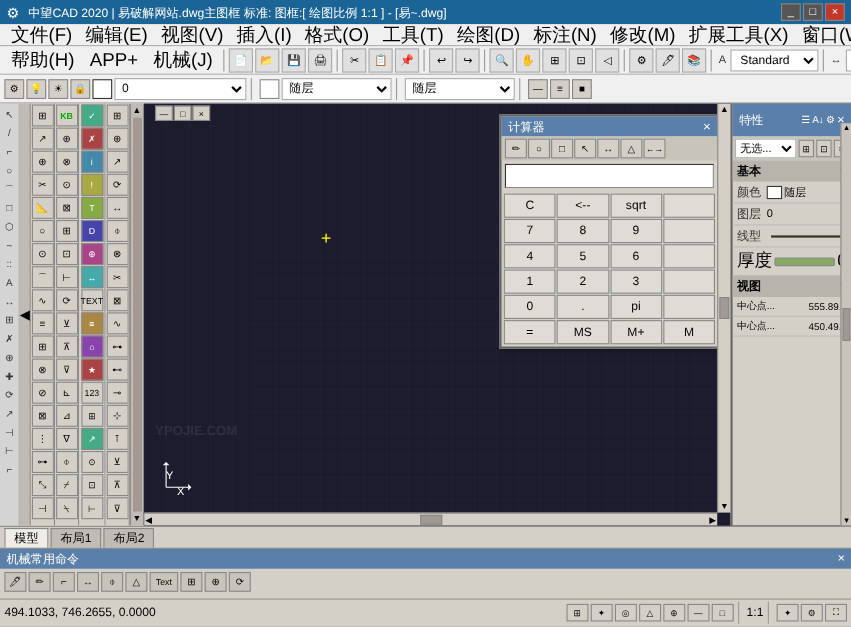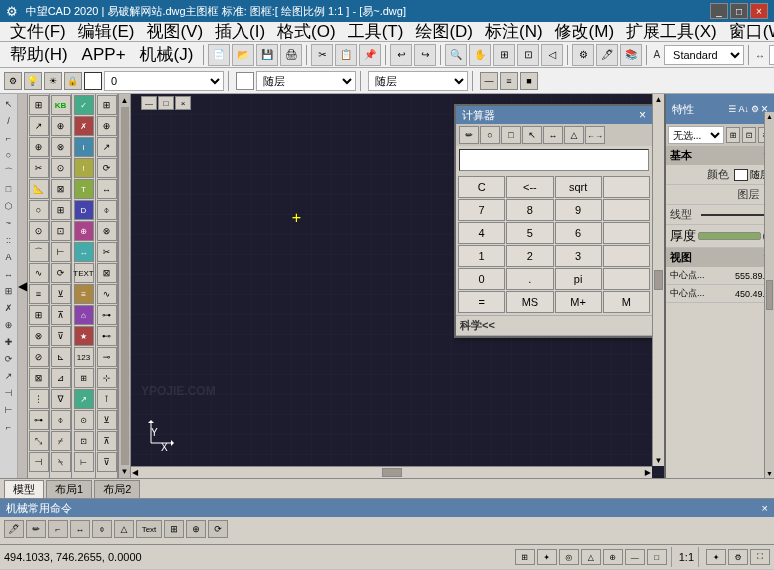--- a/index.html
+++ b/index.html
@@ -44,21 +44,21 @@
     .calc-section-label { padding: 2px 4px; font-size: 11px; font-weight: bold; color: #333; border-bottom: 1px solid #aaa; }
     .calc-grid { display: grid; grid-template-columns: repeat(4, 1fr); gap: 1px; padding: 2px; }
     .calc-btn { background: #e0dbd5; border: 1px solid #888; height: 22px; display: flex; align-items: center; justify-content: center; font-size: 11px; cursor: pointer; }
     .calc-sci-label { padding: 2px 4px; font-size: 11px; font-weight: bold; color: #333; border-top: 1px solid #aaa; border-bottom: 1px solid #aaa; }
     .calc-sci-grid { display: grid; grid-template-columns: repeat(4, 1fr); gap: 1px; padding: 2px; }
     
     
     .properties-panel { position: absolute; top: 0; right: 0; width: 110px; background: #d4d0c8; border-left: 2px solid #666; height: 100%; }
     .prop-title { background: #5a7fa8; color: white; height: 30px; display: flex; align-items: center; justify-content: space-between; padding: 0 6px; font-size: 11px; }
     .prop-close { cursor: pointer; font-size: 12px; }
-    .prop-row { display: flex; align-items: center; padding: 2px 4px; font-size: 11px; border-bottom: 1px solid #bbb; gap: 2px; justify-content: flex-end; }
+    .prop-row { display: flex; align-items: center; padding: 2px 4px; font-size: 11px; border-bottom: 1px solid #bbb; gap: 2px; }
     .prop-label { color: #333; min-width: 25px; }
     .prop-section { background: #b8b4ac; padding: 2px 4px; font-size: 11px; font-weight: bold; display: flex; justify-content: space-between; align-items: center; gap: 21px; }
     
     
     .tab-bar { background: #d4d0c8; height: 20px; display: flex; align-items: flex-end; padding: 0 4px; border-top: 1px solid #888; }
     .tab { padding: 2px 8px; background: #c0bbb4; border: 1px solid #888; border-bottom: none; font-size: 11px; cursor: pointer; margin-right: 2px; height: 18px; display: flex; align-items: center; }
     .tab.active { background: #f0ede8; }
     
     
     .status-bar { background: #d4d0c8; height: 20px; display: flex; align-items: center; padding: 12px 4px; gap: 8px; border-top: 1px solid #888; font-size: 11px; }
@@ -359,21 +359,20 @@
         <div class="calc-btn">0</div>
         <div class="calc-btn">.</div>
         <div class="calc-btn">pi</div>
         <div class="calc-btn"></div>
         <div class="calc-btn">=</div>
         <div class="calc-btn">MS</div>
         <div class="calc-btn">M+</div>
         <div class="calc-btn">M</div>
       </div>
 
-      <div class="calc-sci-label">科学&lt;&lt;</div>
     </div>
 
     <div class="properties-panel">
       <div class="prop-title">
         <span>特性</span>
         <div style="display:flex;gap:2px;align-items:center;">
           <span style="font-size:9px; cursor:pointer;">☰</span>
           <span style="font-size:9px; cursor:pointer;">A↓</span>
           <span style="font-size:9px; cursor:pointer;">⚙</span>
           <span class="prop-close">×</span>
@@ -400,21 +399,21 @@
       </div>
       <div class="prop-row">
         <span class="prop-label">图层</span>
         <span style="font-size:10px;">0</span>
       </div>
       <div class="prop-row">
         <span class="prop-label">线型</span>
         <div style="flex:1;height:2px;background:#333;margin:0 4px;"></div>
       </div>
 
-      <div style="display:flex;align-items:center;padding:2px 4px;border-bottom:1px solid #bbb;font-size:13px;gap:2px;">
+      <div style="display:flex;align-items:center;padding:2px 4px;border-bottom:1px solid #bbb;font-size:16px;gap:2px;">
         <span>厚度</span>
         <div style="flex:1;height:8px;background:#8a6;border:1px solid #888;border-radius:2px;"></div>
         <span>0</span>
       </div>
 
       <div class="prop-section">
         <span>视图</span>
         <span style="font-size:8px;cursor:pointer;">▼</span>
       </div>
       <div class="prop-row">

